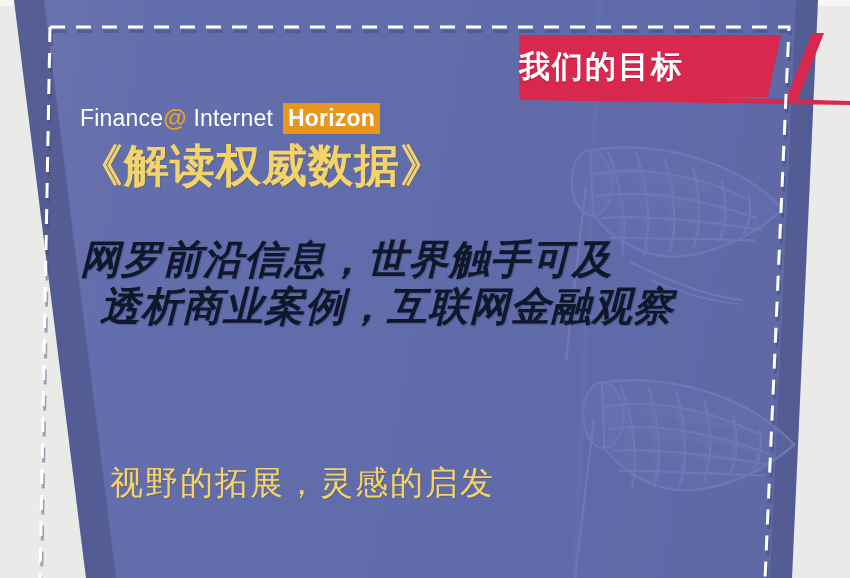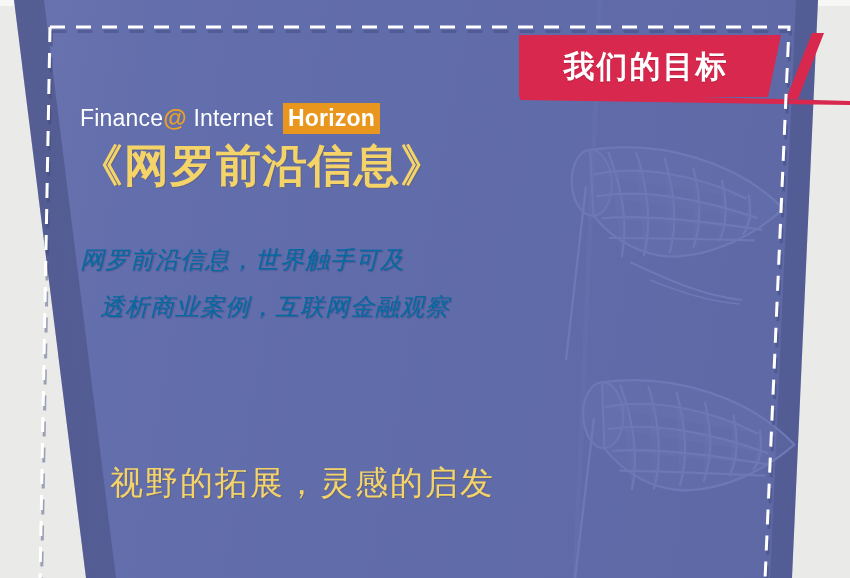--- a/index.html
+++ b/index.html
@@ -105,21 +105,21 @@
     position: absolute;
     left: 519px;
     top: 35px;
     width: 262px;
     height: 62px;
     background: #d9284e;
     -webkit-clip-path: polygon(0px 0px, 262px 0px, 249px 62px, 0px 62px);
     clip-path: polygon(0px 0px, 262px 0px, 249px 62px, 0px 62px);
     display: flex;
     align-items: center;
-    justify-content: center;
+    justify-content: flex-start;
   }
   .red-banner-label {
     color: #ffffff;
     font-size: 31px;
     font-weight: bold;
     letter-spacing: 2px;
     line-height: 1;
     padding-right: 8px;
     text-shadow: 0 1px 1px rgba(110,10,35,0.35);
     white-space: nowrap;
@@ -188,23 +188,23 @@
     text-shadow: 1px 1px 0px rgba(90,70,20,0.22);
   }
 
   .body-lines {
     position: absolute;
     left: 0;
     top: 236px;
     width: 850px;
   }
   .body-line {
-    color: #0369a1;
-    font-size: 24px;
-    font-weight: normal;
+    color: #0f172a;
+    font-size: 40px;
+    font-weight: bold;
     font-style: italic;
     line-height: 47px;
     white-space: nowrap;
     letter-spacing: 1px;
     text-shadow: 1px 1px 1px rgba(45,50,95,0.35);
   }
   .body-line.l1 { margin-left: 80px; }
   .body-line.l2 { margin-left: 90px; }
   .body-line.l3 { margin-left: 100px; }
 
@@ -299,21 +299,21 @@
     <polyline points="50,29 40,582" fill="none" stroke="#3f4678" stroke-opacity="0.45" stroke-width="3" stroke-dasharray="15 11" transform="translate(1.5,2.5)"></polyline>
 
     <polyline points="50,27 789,27 765,580" fill="none" stroke="#ffffff" stroke-width="3" stroke-dasharray="15 11"></polyline>
     <polyline points="50,27 40,580" fill="none" stroke="#ffffff" stroke-width="3" stroke-dasharray="15 11"></polyline>
   </svg>
 
   <div class="content">
 
     <div class="eyebrow"><span>Finance</span><span class="at">@</span> <span>Internet</span><span class="hl">Horizon</span></div>
 
-    <div class="main-title">《网罗前沿信息》</div>
+    <div class="main-title">《解读权威数据》</div>
 
     <div class="body-lines">
       <div class="body-line l1">网罗前沿信息，世界触手可及</div>
       <div class="body-line l3">透析商业案例，互联网金融观察</div>
     </div>
 
     <div class="closing-lines">
       <div class="closing-line c1">视野的拓展，灵感的启发</div>
     </div>
 

